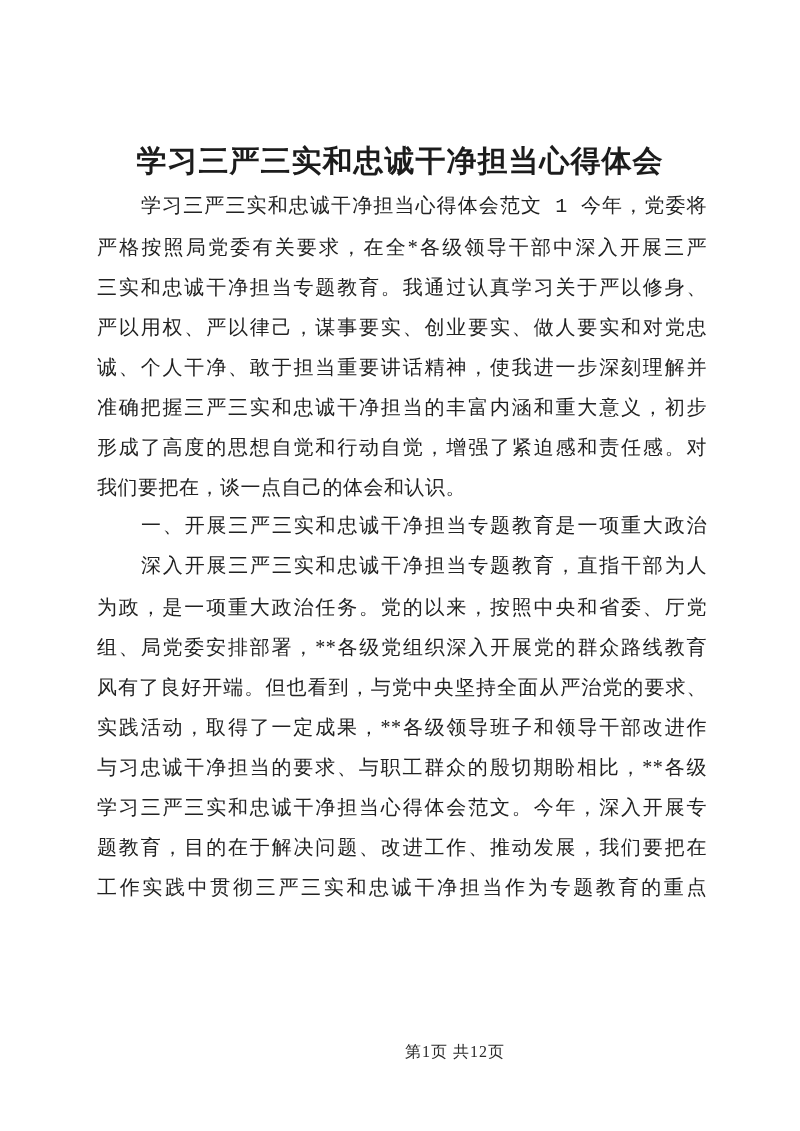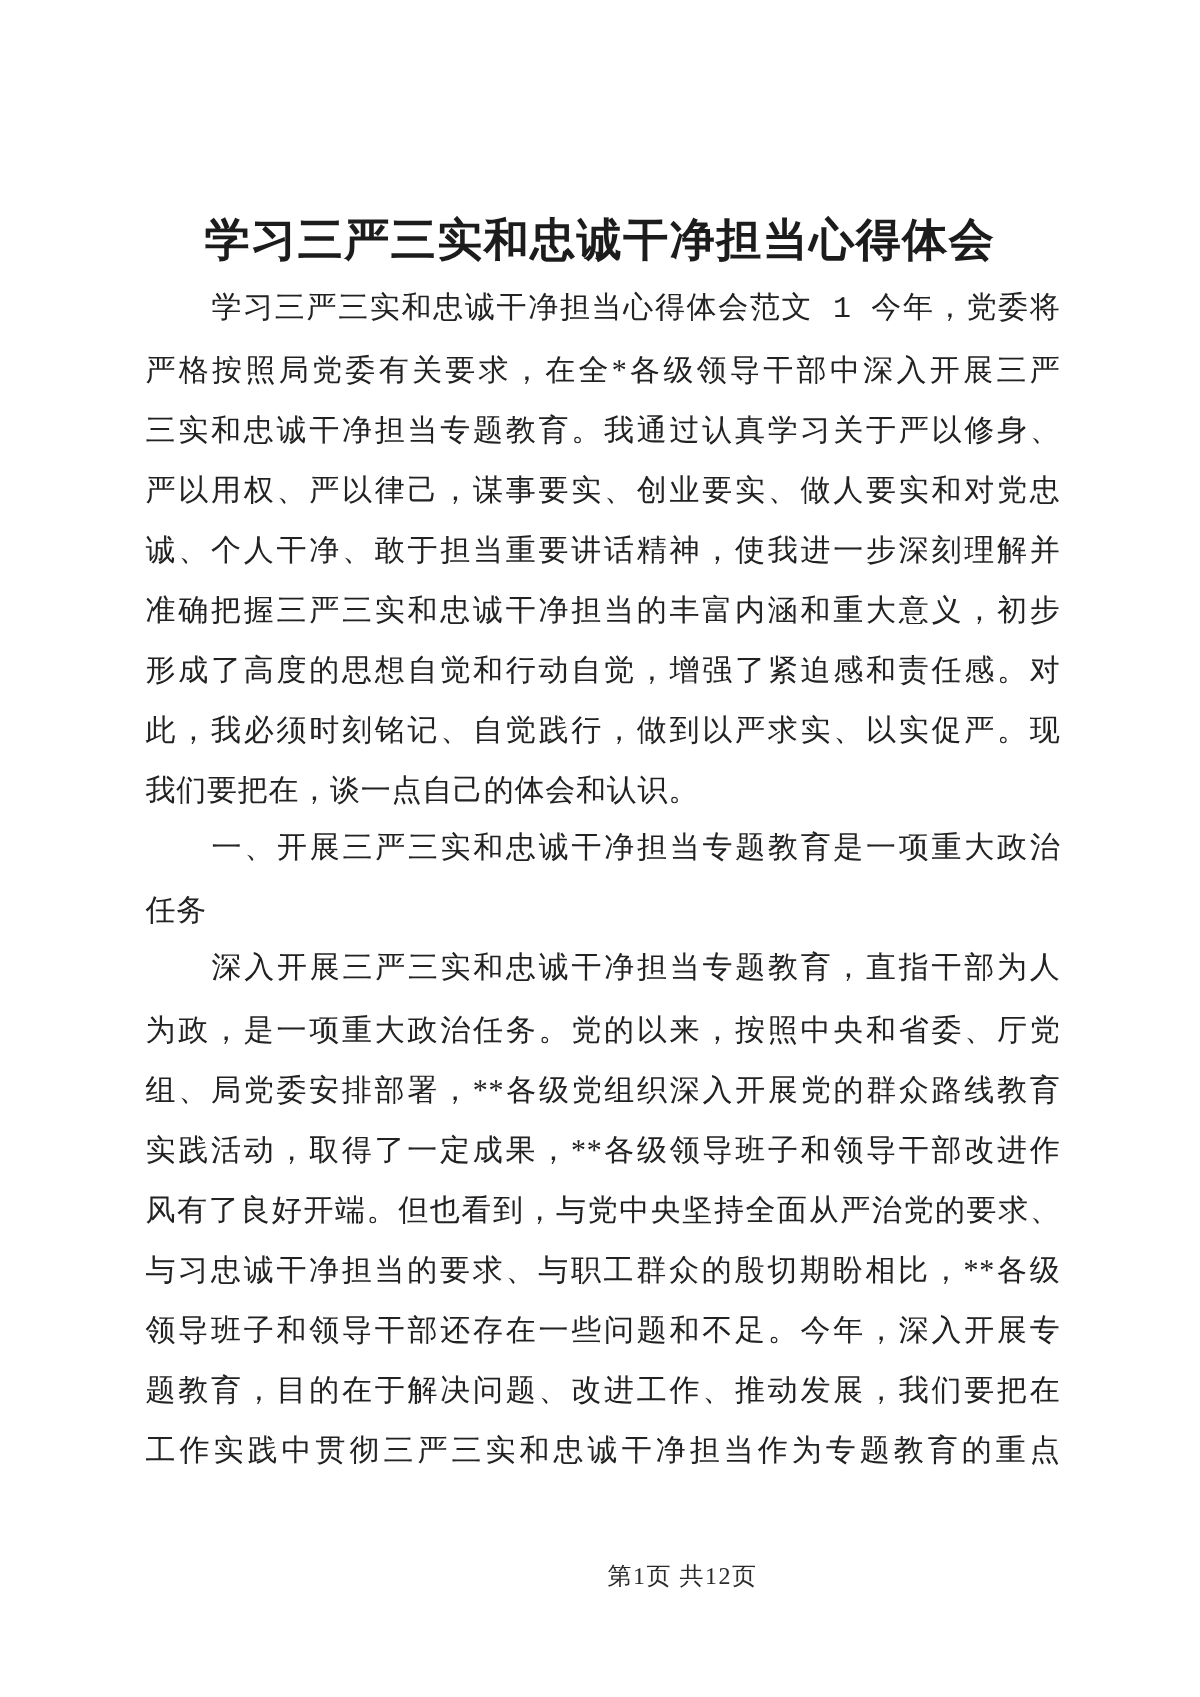--- a/index.html
+++ b/index.html
@@ -78,31 +78,29 @@
   <h1 class="doc-title">学习三严三实和忠诚干净担当心得体会</h1>
 
   <div class="doc-body">
     <div class="line indent">学习三严三实和忠诚干净担当心得体会范文 1 今年，党委将</div>
     <div class="line">严格按照局党委有关要求，在全*各级领导干部中深入开展三严</div>
     <div class="line">三实和忠诚干净担当专题教育。我通过认真学习关于严以修身、</div>
     <div class="line">严以用权、严以律己，谋事要实、创业要实、做人要实和对党忠</div>
     <div class="line">诚、个人干净、敢于担当重要讲话精神，使我进一步深刻理解并</div>
     <div class="line">准确把握三严三实和忠诚干净担当的丰富内涵和重大意义，初步</div>
     <div class="line">形成了高度的思想自觉和行动自觉，增强了紧迫感和责任感。对</div>
-    <div class="line">此，我必须时刻铭记、自觉践行，做到以严求实、以实促严。现</div>
     <div class="line end">我们要把在，谈一点自己的体会和认识。</div>
     <div class="line indent">一、开展三严三实和忠诚干净担当专题教育是一项重大政治</div>
-    <div class="line end">任务</div>
     <div class="line indent">深入开展三严三实和忠诚干净担当专题教育，直指干部为人</div>
     <div class="line">为政，是一项重大政治任务。党的以来，按照中央和省委、厅党</div>
     <div class="line">组、局党委安排部署，**各级党组织深入开展党的群众路线教育</div>
+    <div class="line">风有了良好开端。但也看到，与党中央坚持全面从严治党的要求、</div>
     <div class="line">实践活动，取得了一定成果，**各级领导班子和领导干部改进作</div>
-    <div class="line">风有了良好开端。但也看到，与党中央坚持全面从严治党的要求、</div>
     <div class="line">与习忠诚干净担当的要求、与职工群众的殷切期盼相比，**各级</div>
-    <div class="line">领导班子和领导干部还存在一些问题和不足。今年，深入开展专</div>
+    <div class="line">学习三严三实和忠诚干净担当心得体会范文。今年，深入开展专</div>
     <div class="line">题教育，目的在于解决问题、改进工作、推动发展，我们要把在</div>
     <div class="line">工作实践中贯彻三严三实和忠诚干净担当作为专题教育的重点</div>
   </div>
 
   <div class="doc-footer">
     <span class="footer-text">第1页 共12页</span>
   </div>
 
 </div>
 

